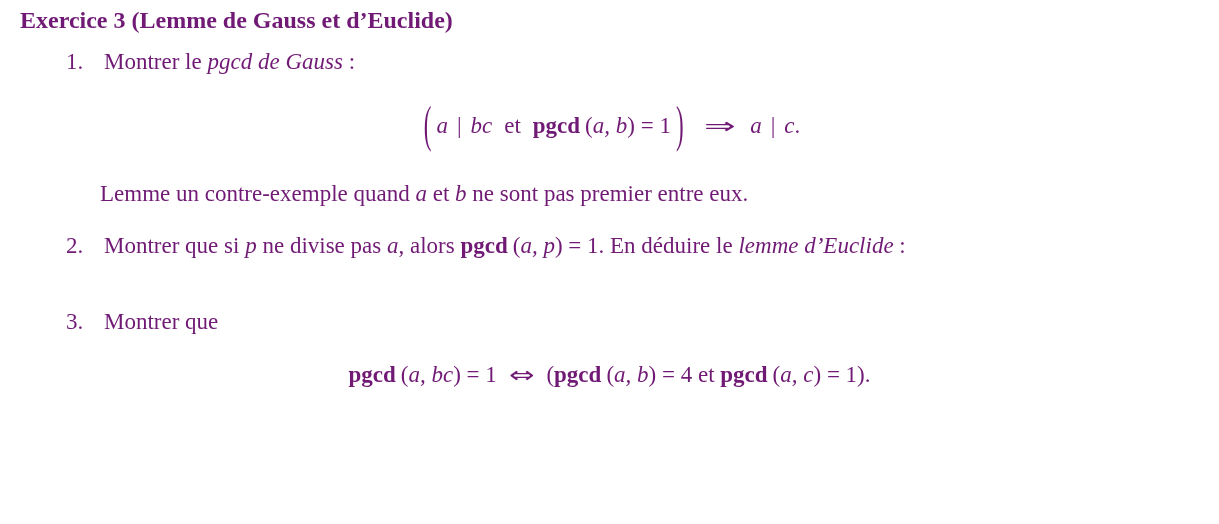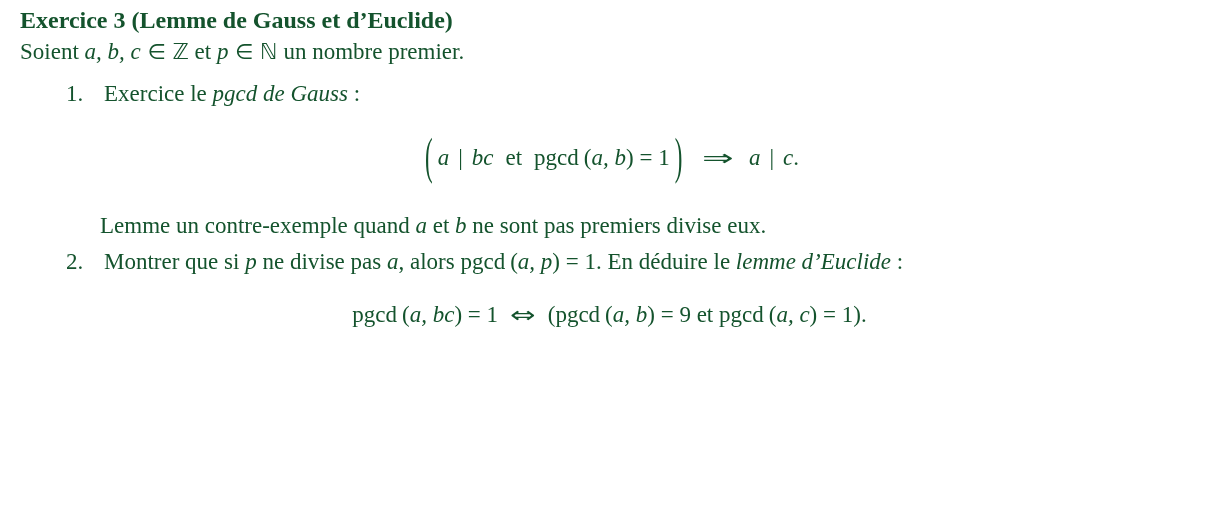--- a/index.html
+++ b/index.html
@@ -3,40 +3,40 @@
 <meta charset="utf-8">
 <style>
   html, body { margin: 0; padding: 0; background: #ffffff; }
   .doc {
     position: relative;
     width: 1219px;
     height: 524px;
     box-sizing: border-box;
     padding: 4px 20px 0 20px;
     background: #ffffff;
-    color: #14532d;
+    color: #701a75;
     font-family: "Liberation Serif", "DejaVu Serif", serif;
     font-size: 23px;
     line-height: 32px;
     overflow: hidden;
   }
   .line { white-space: nowrap; }
   .title-line { font-weight: 700; font-size: 24px; }
   .item { padding-left: 46px; }
   .item-1 { margin-top: 10px; }
-  .item-2 { margin-top: 4px; }
+  .item-2 { margin-top: 20px; }
   .item-3 { margin-top: 44px; }
   .note { padding-left: 80px; margin-top: 36px; }
   .eq { text-align: center; white-space: nowrap; }
   .eq-gauss   { margin-top: 32px; }
   .eq-euclide { margin-top: 36px; }
   .eq-pgcd    { margin-top: 21px; }
   .num { display: inline-block; width: 22px; margin-right: 16px; }
   .i  { font-style: italic; }
-  .op { font-weight: 400; margin-right: 5px; text-align: center; }
+  .op { font-weight: 700; margin-right: 5px; text-align: center; }
   .bb  { font-family: "DejaVu Sans", sans-serif; font-size: 22px; }
   .sym { font-family: "DejaVu Sans", sans-serif; font-size: 21px; }
   .bar { margin: 0 9px; }
   .conj { margin: 0 12px; }
   .arr {
     display: inline-block;
     transform: scaleX(1.8);
     margin: 0 22px;
     font-family: "DejaVu Sans", sans-serif;
     font-size: 21px;
@@ -49,39 +49,39 @@
     font-weight: 400;
   }
 </style>
 </head>
 <body>
 
 <div class="doc">
 
   <div class="line title-line">Exercice 3 (Lemme de Gauss et d’Euclide)</div>
 
-  <div class="line">
-    <span>Soient </span><span class="i">a, b, c</span><span class="sym"> ∈ </span><span class="bb">ℤ</span><span> et </span><span class="i">p</span><span class="sym"> ∈ </span><span class="bb">ℕ</span><span> un nombre premier.</span>
-  </div>
 
   <div class="line item item-1">
-    <span class="num">1.</span><span>Exercice le </span><span class="i">pgcd de Gauss</span><span> :</span>
+    <span class="num">1.</span><span>Montrer le </span><span class="i">pgcd de Gauss</span><span> :</span>
   </div>
 
   <div class="eq eq-gauss">
     <span class="bigp">(</span><span class="i">a</span><span class="bar">|</span><span class="i">bc</span><span class="conj">et</span><span class="op">pgcd</span><span>(</span><span class="i">a, b</span><span>) = 1</span><span class="bigp">)</span><span class="arr">⇒</span><span class="i">a</span><span class="bar">|</span><span class="i">c</span><span>.</span>
   </div>
 
   <div class="line note">
-    <span>Lemme un contre-exemple quand </span><span class="i">a</span><span> et </span><span class="i">b</span><span> ne sont pas premiers divise eux.</span>
+    <span>Lemme un contre-exemple quand </span><span class="i">a</span><span> et </span><span class="i">b</span><span> ne sont pas premier entre eux.</span>
   </div>
 
   <div class="line item item-2">
     <span class="num">2.</span><span>Montrer que si </span><span class="i">p</span><span> ne divise pas </span><span class="i">a</span><span>, alors </span><span class="op">pgcd</span><span>(</span><span class="i">a, p</span><span>) = 1. En déduire le </span><span class="i">lemme d’Euclide</span><span> :</span>
   </div>
 
 
+  <div class="line item item-3">
+    <span class="num">3.</span><span>Montrer que</span>
+  </div>
 
   <div class="eq eq-pgcd">
-    <span class="op">pgcd</span><span>(</span><span class="i">a, bc</span><span>) = 1</span><span class="arr arr-iff">⇔</span><span>(</span><span class="op">pgcd</span><span>(</span><span class="i">a, b</span><span>) = 9 et </span><span class="op">pgcd</span><span>(</span><span class="i">a, c</span><span>) = 1)</span><span>.</span>
+    <span class="op">pgcd</span><span>(</span><span class="i">a, bc</span><span>) = 1</span><span class="arr arr-iff">⇔</span><span>(</span><span class="op">pgcd</span><span>(</span><span class="i">a, b</span><span>) = 4 et </span><span class="op">pgcd</span><span>(</span><span class="i">a, c</span><span>) = 1)</span><span>.</span>
   </div>
 
 </div>
 
 </body></html>

